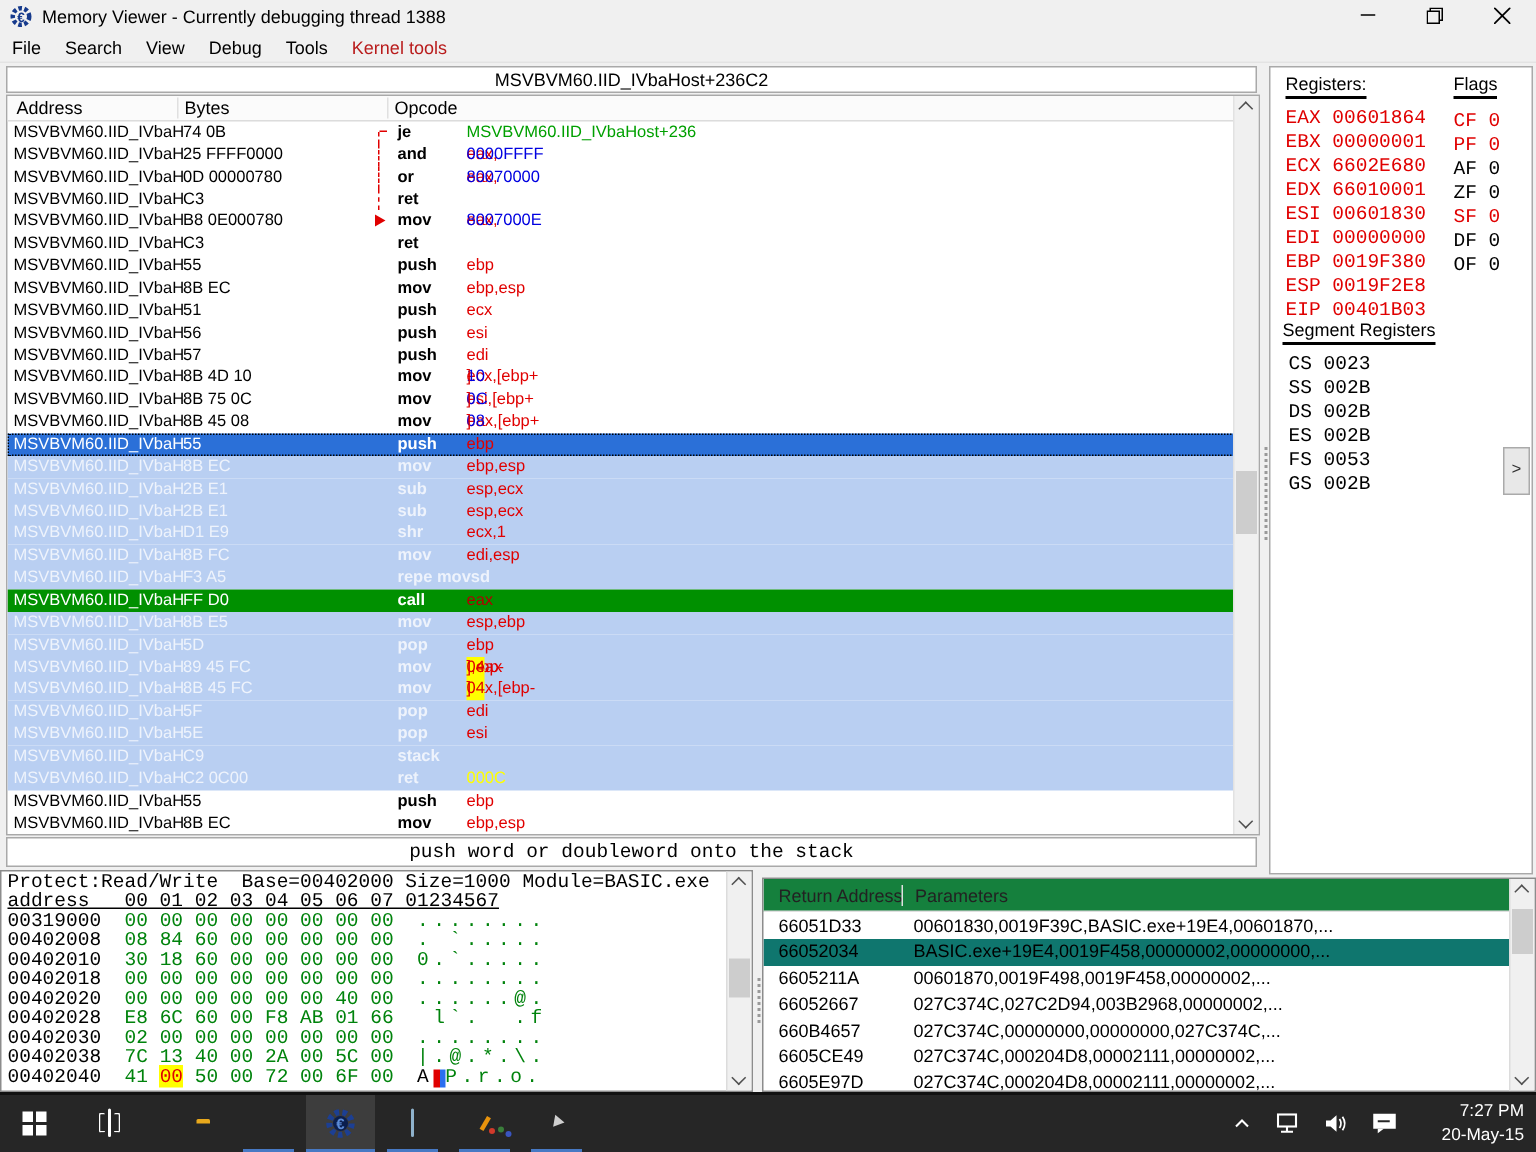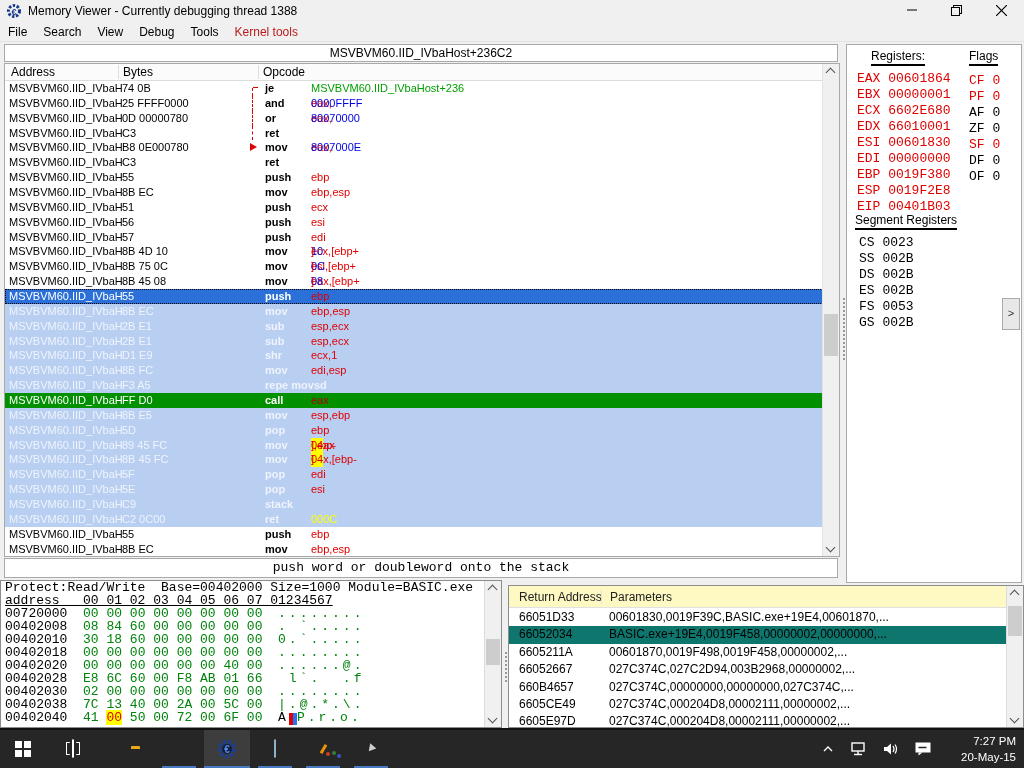--- a/index.html
+++ b/index.html
@@ -64,21 +64,21 @@
   
   #status { position:absolute; left:4px; top:558px; width:834px; height:20px; background:#fff;
     border:1px solid #a9a9a9; text-align:center; font-family:"Liberation Mono", monospace;
     font-size:13px; line-height:18px; color:#000; }
 
   
   #regs { position:absolute; left:846px; top:44px; width:176px; height:539px; background:#fff;
     border:1px solid #a9a9a9; font-family:"Liberation Mono", monospace; font-size:13px; }
   .panel-h { font-family:"Liberation Sans", sans-serif; font-size:12px; color:#000;
     border-bottom:2px solid #000; display:inline-block; padding-bottom:1px; }
-  #regs-title { position:absolute; left:10px; top:4px;margin-left:14px; }
+  #regs-title { position:absolute; left:10px; top:4px; }
   #flags-title { position:absolute; left:122px; top:4px; }
   #reg-list { position:absolute; left:10px; top:26px; }
   .reg-row { height:16px; line-height:16px; color:#e00000; white-space:pre; }
   #flag-list { position:absolute; left:122px; top:28px; }
   .flag-row { height:16px; line-height:16px; color:#000; white-space:pre; }
   .flag-row.red { color:#e00000; }
   #seg-title { position:absolute; left:8px; top:168px; }
   #seg-list { position:absolute; left:12px; top:190px; }
   .seg-row { height:16px; line-height:16px; color:#000; white-space:pre; }
   #more-btn { position:absolute; left:155px; top:253px; width:18px; height:32px; background:#e8e8e8;
@@ -95,21 +95,21 @@
   .c-ag { color:#00830c; letter-spacing:3px; }
   .c-ab { color:#000; letter-spacing:3px; }
   .hexline .c-green { color:#00830c; }
   .c-cur { display:inline-block; width:8px; height:12px; vertical-align:text-bottom;
     background:linear-gradient(90deg,#e00000 0 50%,#2a6ff0 50% 100%); }
   #hscroll { right:0; top:0; width:17px; height:146px; border-left:1px solid #dcdcdc; }
 
   
   #stackview { position:absolute; left:508px; top:585px; width:516px; height:143px; background:#fff;
     border:1px solid #8c8c8c; font-size:12px; overflow:hidden; }
-  #stack-hdr { position:absolute; left:0; top:0; width:498px; height:22px; background:#fef9c3;
+  #stack-hdr { position:absolute; left:0; top:0; width:498px; height:22px; background:#15803d;
     border-bottom:1px solid #e0e0e0; color:#222; }
   #stack-hdr span { position:absolute; top:4px; }
   .sh-ret { left:10px; } .sh-par { left:92px; border-left:1px solid #e0e0e0; padding-left:8px; }
   #stack-rows { position:absolute; left:0; top:23px; width:498px; }
   .srow { position:relative; height:17.4px; line-height:17.4px; white-space:nowrap; color:#000; }
   .srow.shade { background:#0f766e; }
   .srow .ret { position:absolute; left:10px; }
   .srow .par { position:absolute; left:100px; }
   #sscroll { right:0; top:0; width:17px; height:141px; border-left:1px solid #dcdcdc; }
 
@@ -526,21 +526,21 @@
     <i></i>
     <i></i>
     <i></i>
     <i></i>
 </div>
 
 <div id="hexview">
   <div class="hexline" id="hex-hdr1" style="white-space:pre;">Protect:Read/Write  Base=00402000 Size=1000 Module=BASIC.exe</div>
   <div class="hexline" id="hex-hdr2"><span style="white-space:pre;">address   00 01 02 03 04 05 06 07 01234567</span></div>
   <div id="hexrows">
-      <div class="hexline"><span class="c-addr">00720000</span><span class="c-green">  00 00 00 00 00 00 00 00  </span><span class="c-ag">........</span></div>
+      <div class="hexline"><span class="c-addr">00319000</span><span class="c-green">  00 00 00 00 00 00 00 00  </span><span class="c-ag">........</span></div>
       <div class="hexline"><span class="c-addr">00402008</span><span class="c-green">  08 84 60 00 00 00 00 00  </span><span class="c-ag">. `.....</span></div>
       <div class="hexline"><span class="c-addr">00402010</span><span class="c-green">  30 18 60 00 00 00 00 00  </span><span class="c-ag">0.`.....</span></div>
       <div class="hexline"><span class="c-addr">00402018</span><span class="c-green">  00 00 00 00 00 00 00 00  </span><span class="c-ag">........</span></div>
       <div class="hexline"><span class="c-addr">00402020</span><span class="c-green">  00 00 00 00 00 00 40 00  </span><span class="c-ag">......@.</span></div>
       <div class="hexline"><span class="c-addr">00402028</span><span class="c-green">  E8 6C 60 00 F8 AB 01 66  </span><span class="c-ag"> l`.  .f</span></div>
       <div class="hexline"><span class="c-addr">00402030</span><span class="c-green">  02 00 00 00 00 00 00 00  </span><span class="c-ag">........</span></div>
       <div class="hexline"><span class="c-addr">00402038</span><span class="c-green">  7C 13 40 00 2A 00 5C 00  </span><span class="c-ag">|.@.*.\.</span></div>
       <div class="hexline"><span class="c-addr">00402040</span><span class="c-green">  41 </span><span class="c-hl">00</span><span class="c-green"> 50 00 72 00 6F 00  </span><span class="c-ab">A</span><span class="c-cur"></span><span class="c-ag">P.r.o.</span></div>
     </div>
   <div class="sb" id="hscroll">

